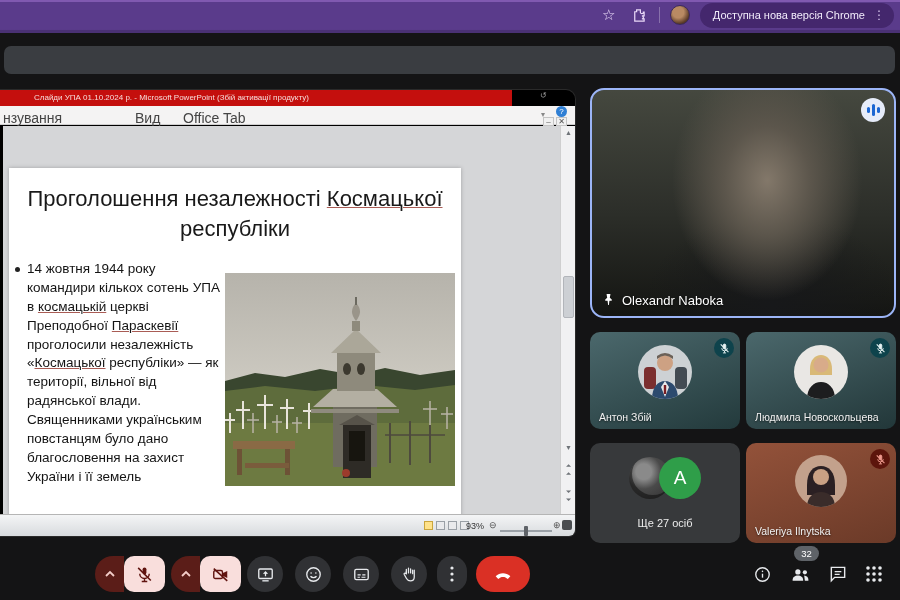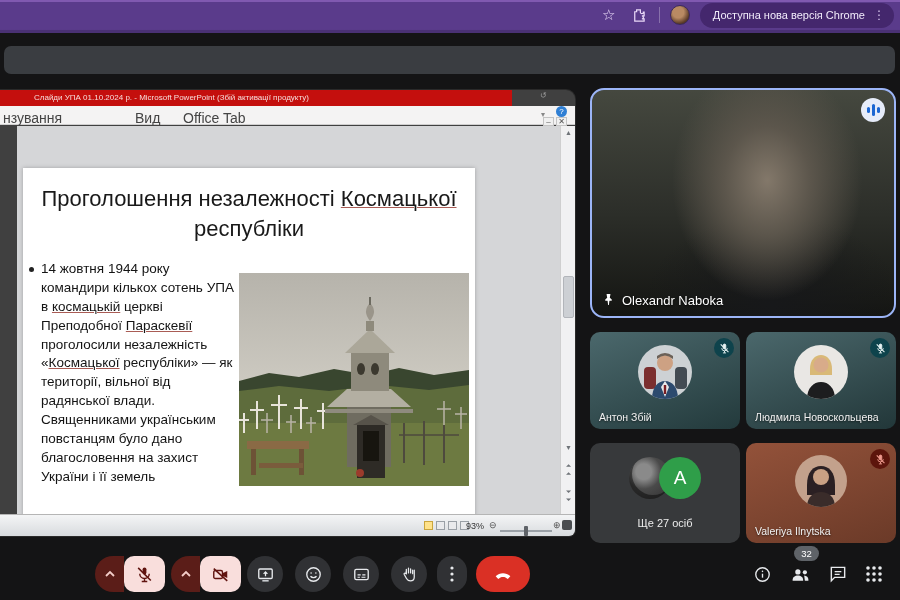--- a/index.html
+++ b/index.html
@@ -16,36 +16,36 @@
   .cb-avatar{width:20px;height:20px;border-radius:50%;
     background:radial-gradient(circle at 40% 35%,#b98a63 0 35%,#5d3c28 70%,#2e2017 100%);border:1px solid #3c2a5c;}
   .update-chip{height:25px;border-radius:13px;background:#44276d;color:#f2ecfb;font-size:11px;
     display:flex;align-items:center;gap:8px;padding:0 9px 0 13px;white-space:nowrap;}
   .chip-dots{color:#d9c9ef;font-size:12px;letter-spacing:0;line-height:1;}
 
   
   .addr-bar{position:absolute;left:4px;top:46px;width:891px;height:28px;border-radius:7px;background:#3a3d41;}
 
   
-  .ppt{position:absolute;left:0;top:90px;width:575px;height:446px;background:#404040;
+  .ppt{position:absolute;left:0;top:90px;width:575px;height:446px;background:#000000;
     border-radius:0 9px 6px 0;box-shadow:0 0 0 1px #2a2a2a;padding-left:32px;}
   .ppt-titlebar{position:absolute;left:0;top:0;width:575px;height:16px;border-radius:0 9px 0 0;overflow:hidden;}
   .ppt-titlebar .red{position:absolute;left:0;top:0;width:512px;height:16px;background:#c40f0d;}
   .ppt-title-text{position:absolute;left:34px;top:3px;max-width:460px;font-size:8px;color:#f6dcda;
     white-space:nowrap;overflow:hidden;}
   .ppt-corner-glyph{position:absolute;top:1px;left:540px;font-size:8px;color:#9a9a9a;}
   .ppt-help{position:absolute;left:556px;top:16px;width:11px;height:11px;border-radius:50%;background:#2f7fd4;
     color:#fff;font-size:8px;line-height:11px;text-align:center;}
   .ppt-win-min,.ppt-win-close{position:absolute;top:27px;width:11px;height:9px;font-size:8px;line-height:8px;
     text-align:center;color:#555;background:#f0f0f0;border:1px solid #c4c4c4;}
   .ppt-win-min{left:543px;} .ppt-win-close{left:556px;}
   .ppt-menu{position:absolute;left:0;top:16px;width:575px;height:19px;background:#f4f3f3;border-bottom:1px solid #cfcece;}
   .ppt-menu-item{position:absolute;top:4px;font-size:14px;color:#444;}
   .ppt-menu-caret{position:absolute;left:541px;top:4px;font-size:8px;color:#888;}
-  .ppt-content{position:absolute;left:17px;top:36px;width:558px;height:388px;background:#d5d6d8;overflow:hidden;}
+  .ppt-content{position:absolute;left:3px;top:36px;width:558px;height:388px;background:#d5d6d8;overflow:hidden;}
   .ppt-vscroll{position:absolute;left:560px;top:36px;width:15px;height:388px;background:#f1f1f2;border-left:1px solid #cfcfcf;}
   .ppt-vscroll .thumb{position:absolute;left:2px;top:150px;width:11px;height:42px;background:#cdd0d4;border:1px solid #b2b5ba;border-radius:2px;}
   .scroll-glyph{position:absolute;left:0;width:15px;text-align:center;font-size:7px;color:#6f7378;}
   .ppt-status{position:absolute;left:0;top:424px;width:575px;height:22px;
     background:linear-gradient(#f4f5f6,#d8dbde);border-top:1px solid #b5b5b5;border-radius:0 0 6px 0;}
   .view-ic{position:absolute;top:6px;width:9px;height:9px;background:#e9eaec;border:1px solid #9aa0a6;}
   .view-ic.active{background:#ffe28a;border-color:#caa53d;}
   .zoom-label{position:absolute;left:466px;top:6px;font-size:9px;color:#333;}
   .zoom-minus,.zoom-plus{position:absolute;top:5px;font-size:9px;color:#555;}
   .zoom-track{position:absolute;left:500px;top:15px;width:52px;height:2px;background:#9aa0a6;}

